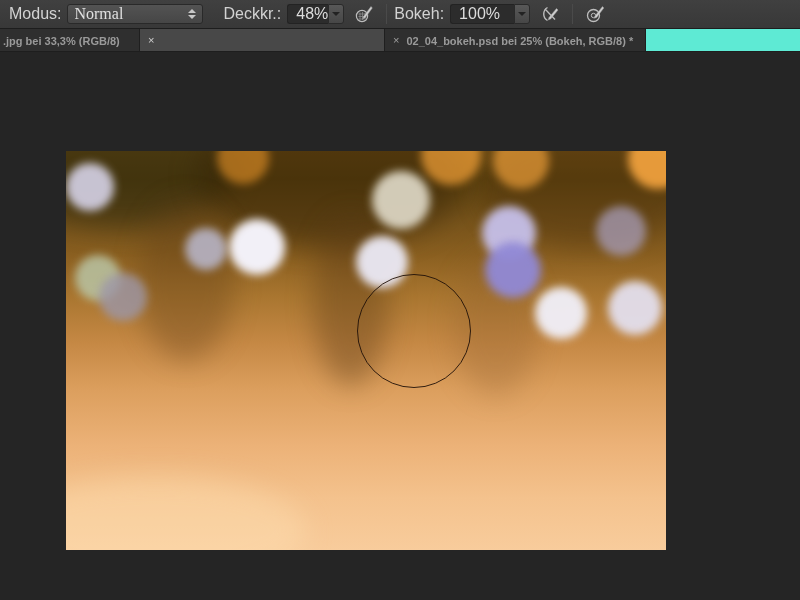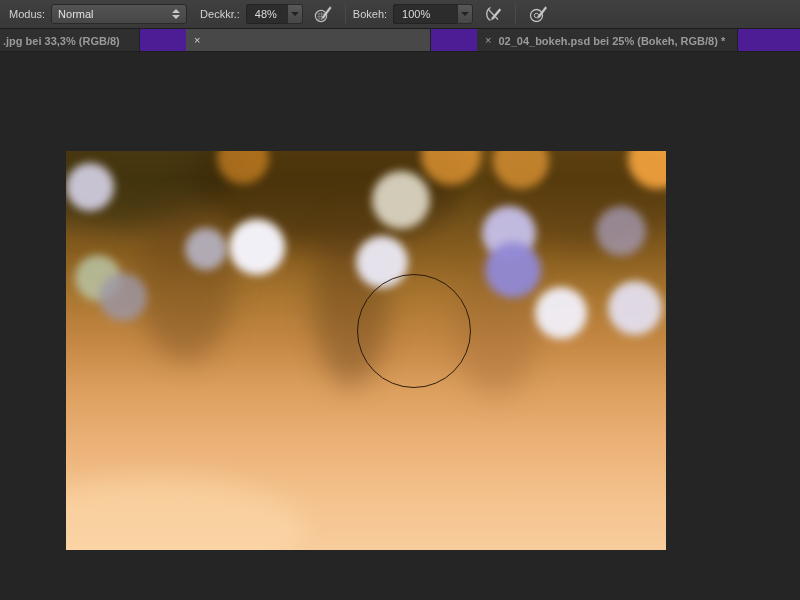--- a/index.html
+++ b/index.html
@@ -11,31 +11,31 @@
     -webkit-font-smoothing:antialiased;
   }
 
   
   .toolbar {
     position:absolute; top:0; left:0; width:800px; height:29px;
     background:linear-gradient(#404040,#383838);
     border-bottom:1px solid #1d1d1d;
     display:flex; align-items:center;
     padding-left:9px;
-    color:#d2d2d2; font-size:11px;
+    color:#d2d2d2; font-size:16px;
   }
   .tb-label { margin-right:6px; color:#d2d2d2; }
   .select {
     width:136px; height:20px;
     background:linear-gradient(#535353,#464646);
     border:1px solid #292929; border-radius:3px;
     display:flex; align-items:center;
     padding:0 6px; cursor:default;
   }
-  .select .sel-text { flex:1; color:#e0e0e0; }
+  .select .sel-text { flex:1; color:#e0e0e0;font-family:Liberation Serif, serif; }
   .spinners { display:flex; flex-direction:column; gap:2px; align-items:center; }
   .spin-up { width:0; height:0; border-left:4px solid transparent; border-right:4px solid transparent; border-bottom:4px solid #c9c9c9; }
   .spin-down { width:0; height:0; border-left:4px solid transparent; border-right:4px solid transparent; border-top:4px solid #c9c9c9; }
   .val-group { display:flex; height:20px; }
   .val-box {
     height:20px; background:#2c2c2c;
     border:1px solid #232323; border-right:none;
     border-radius:3px 0 0 3px;
     display:flex; align-items:center; padding:0 7px 0 8px;
     color:#dcdcdc;
@@ -46,31 +46,30 @@
     width:16px; height:20px;
     background:linear-gradient(#585858,#474747);
     border:1px solid #2a2a2a; border-radius:0 3px 3px 0;
     display:flex; align-items:center; justify-content:center;
     cursor:pointer;
   }
   .val-arrow .tri { width:0; height:0; border-left:4px solid transparent; border-right:4px solid transparent; border-top:4px solid #222; }
   .tb-icon { width:24px; height:24px; display:flex; align-items:center; justify-content:center; cursor:pointer; margin:0 3px; }
   .tb-divider { width:1px; height:20px; background:#2a2a2a; border-right:1px solid #4a4a4a; margin:0 7px; }
 
-  .ml12 { margin-left:13px; }
+  .ml12 { margin-left:20px; }
   .ml8 { margin-left:8px; }
 
   
   .tabbar {
     position:absolute; top:29px; left:0; width:800px; height:23px;
-    background:#4c1d95;
+    background:#5eead4;
     border-bottom:1px solid #1e1e1e;
     display:flex;
     overflow:hidden;
-    gap:46px;
   }
   .tab {
     height:23px; display:flex; align-items:center;
     background:#2f2f2f;
     border-right:1px solid #1f1f1f;
     font-size:11px; font-weight:bold; color:#9a9a9a;
     white-space:nowrap; overflow:hidden;
     padding-left:8px; cursor:pointer;
     flex:0 0 auto;
   }

